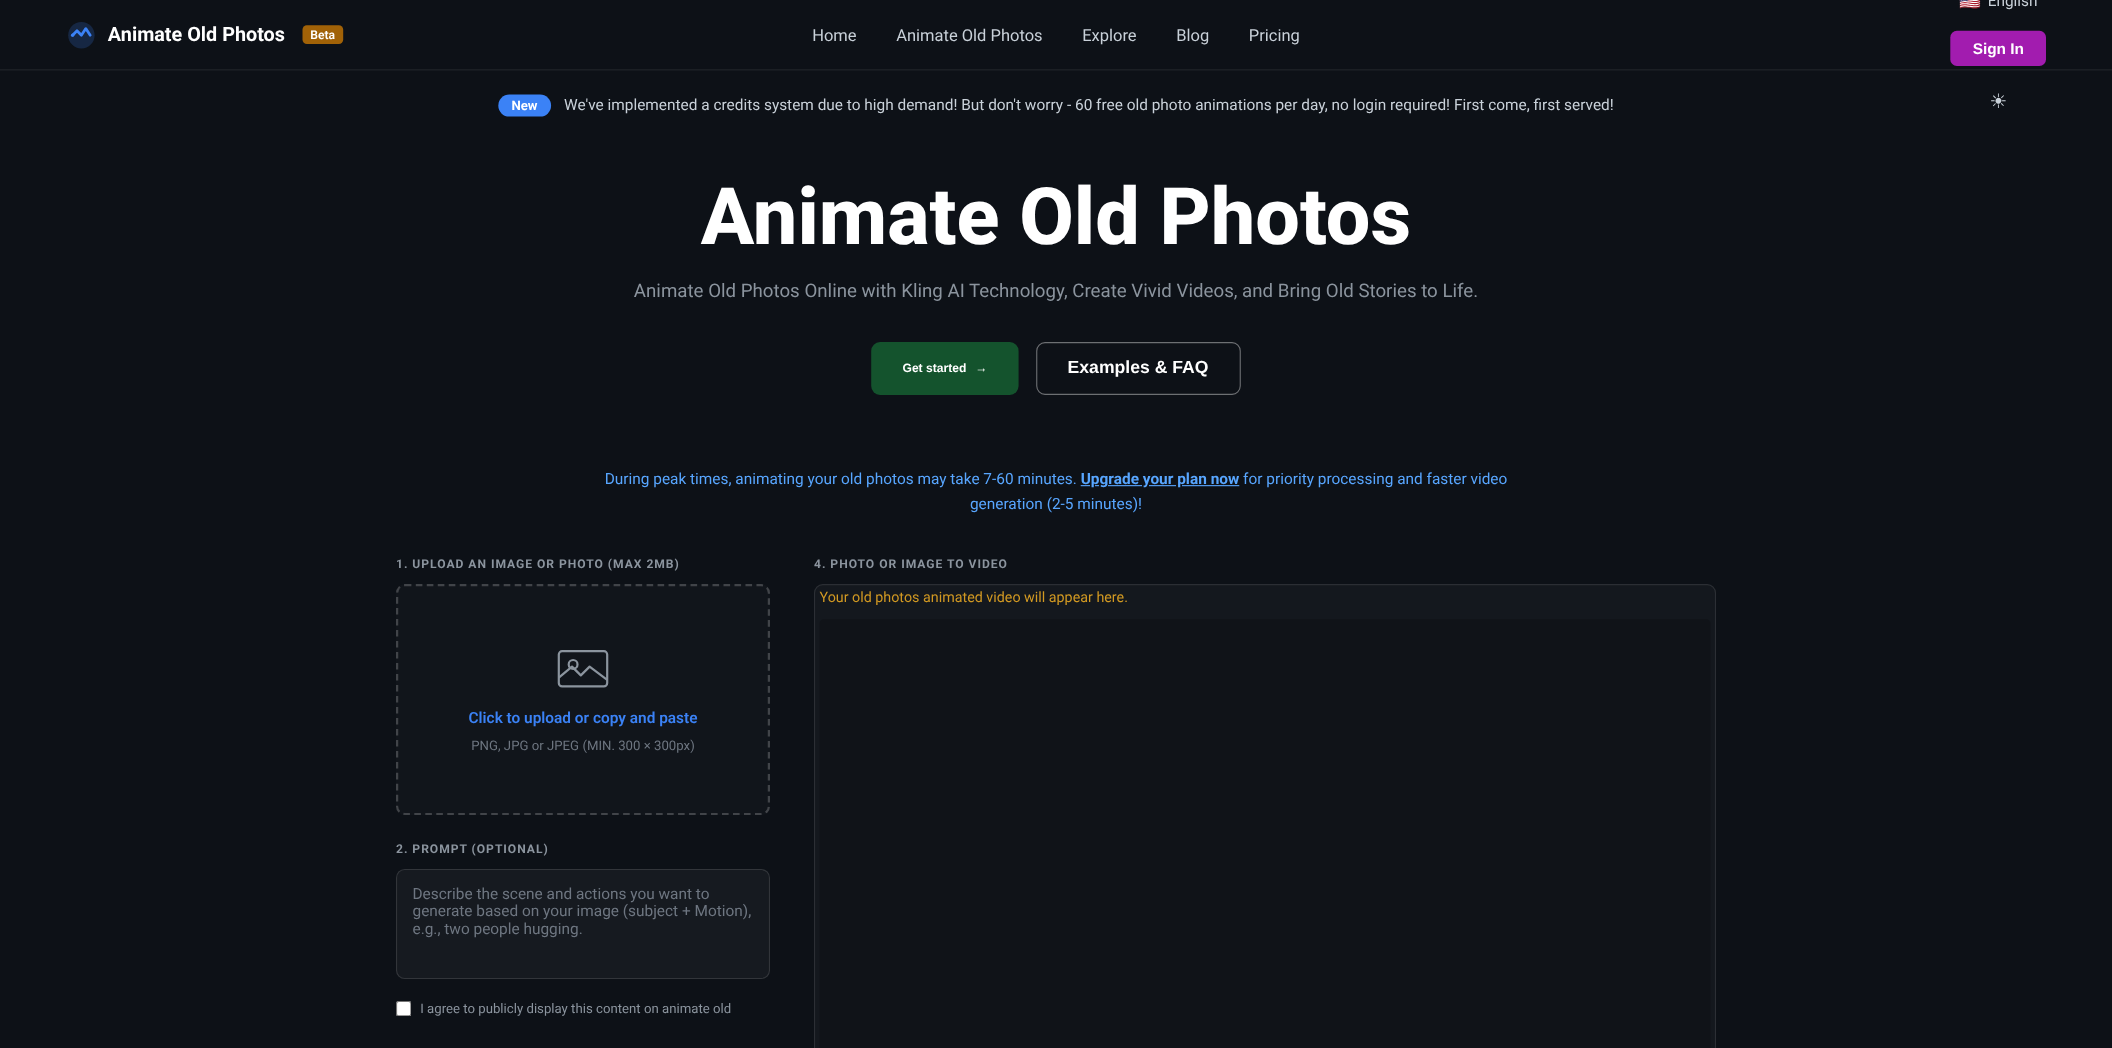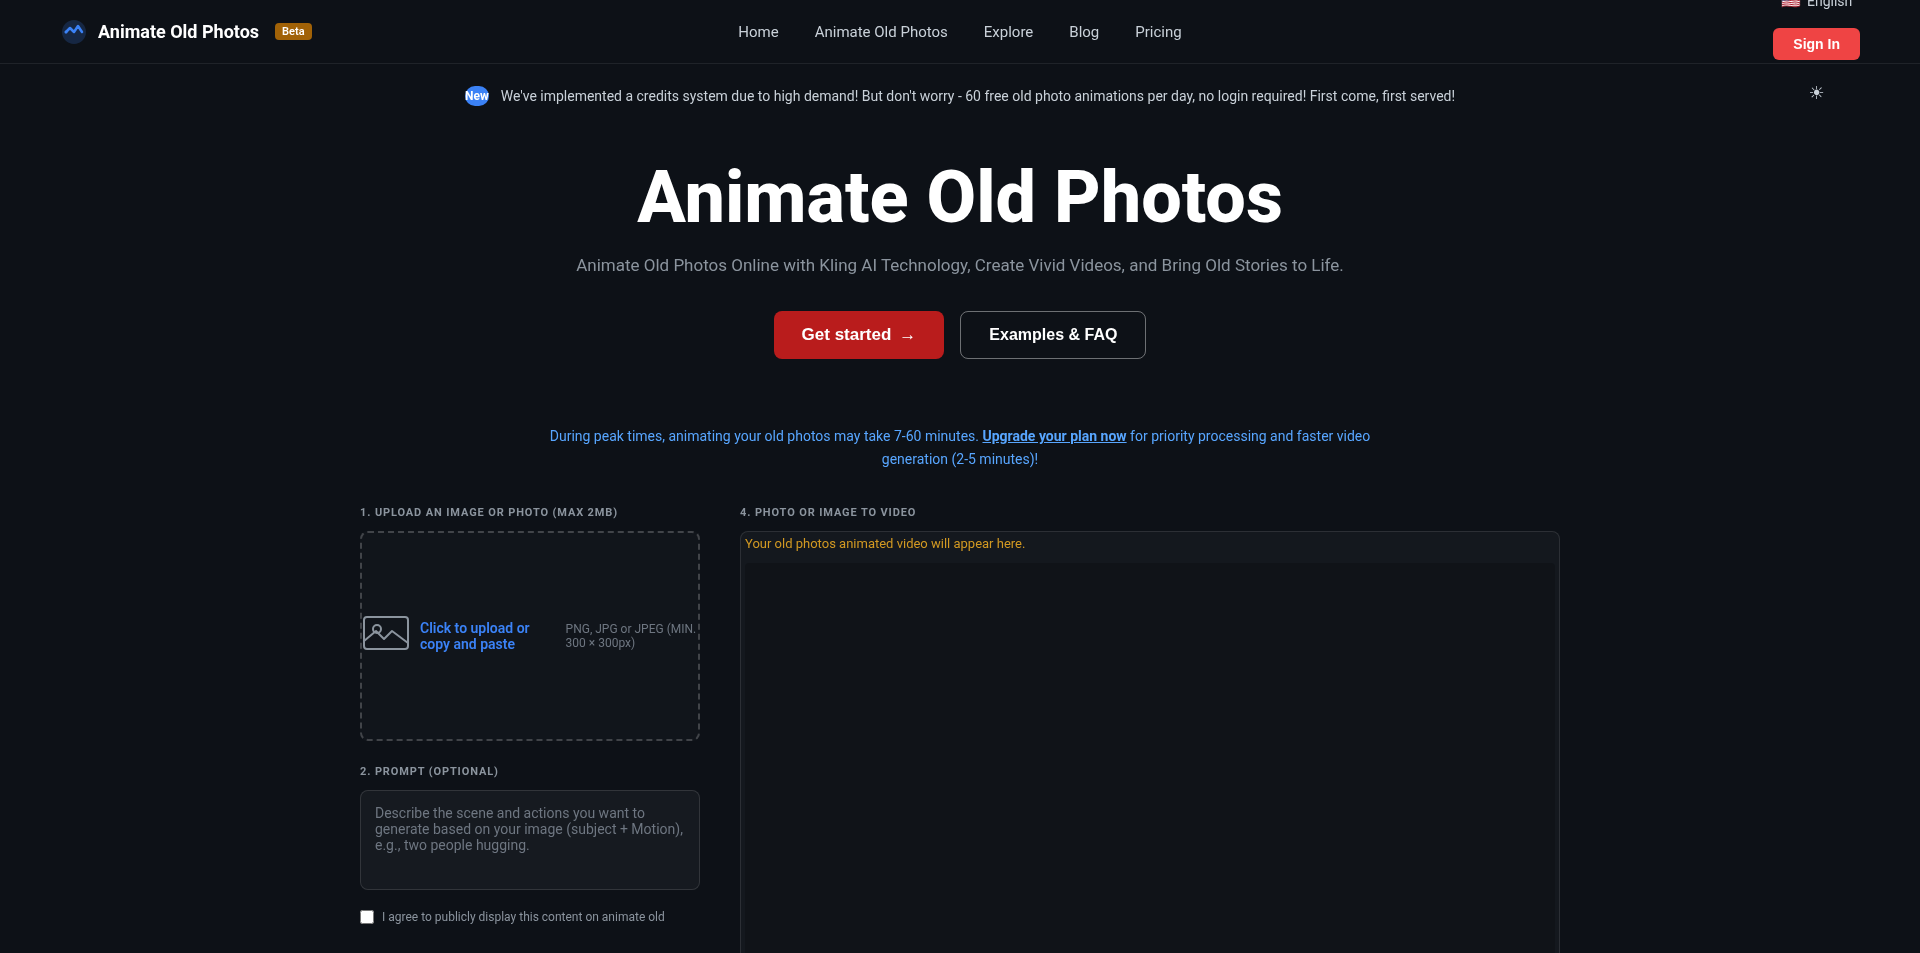--- a/index.html
+++ b/index.html
@@ -74,21 +74,21 @@
     .lang-selector {
       display: flex;
       align-items: center;
       gap: 6px;
       font-size: 14px;
       color: #c9d1d9;
       cursor: pointer;
     }
     .flag-emoji { font-size: 16px; }
     .sign-in-btn {
-      background-color: #ef4444;
+      background-color: #a21caf;
       color: #fff;
       border: none;
       border-radius: 6px;
       padding: 8px 20px;
       font-size: 14px;
       font-weight: 600;
       cursor: pointer;
     }
     .theme-toggle {
       width: 28px;
@@ -108,21 +108,21 @@
       justify-content: center;
       gap: 12px;
       padding: 12px 20px;
       margin-top: 10px;
     }
     .new-badge {
       background-color: #3b82f6;
       color: #fff;
       font-size: 12px;
       font-weight: 700;
-      padding: 3px 0;
+      padding: 3px 12px;
       border-radius: 12px;
       white-space: nowrap;
     }
     .announcement-text {
       font-size: 14px;
       color: #c9d1d9;
     }
 
     
     .hero {
@@ -141,26 +141,26 @@
       color: #8b949e;
       margin-bottom: 36px;
     }
     .hero-buttons {
       display: flex;
       justify-content: center;
       gap: 16px;
       margin-bottom: 36px;
     }
     .get-started-btn {
-      background-color: #b91c1c;
+      background-color: #14532d;
       color: #fff;
       border: none;
       border-radius: 8px;
       padding: 14px 28px;
-      font-size: 17px;
+      font-size: 11px;
       font-weight: 600;
       cursor: pointer;
       display: flex;
       align-items: center;
       gap: 8px;
     }
     .examples-btn {
       background-color: transparent;
       color: #ffffff;
       border: 1px solid rgba(255,255,255,0.4);
@@ -210,21 +210,21 @@
       margin-bottom: 12px;
       text-transform: uppercase;
     }
 
     
     .upload-area {
       border: 2px dashed rgba(255,255,255,0.2);
       border-radius: 8px;
       height: 210px;
       display: flex;
-      flex-direction: row;
+      flex-direction: column;
       align-items: center;
       justify-content: center;
       gap: 10px;
       cursor: pointer;
       background-color: rgba(255,255,255,0.02);
       margin-bottom: 24px;
     }
     .upload-icon {
       font-size: 36px;
       color: #8b949e;

